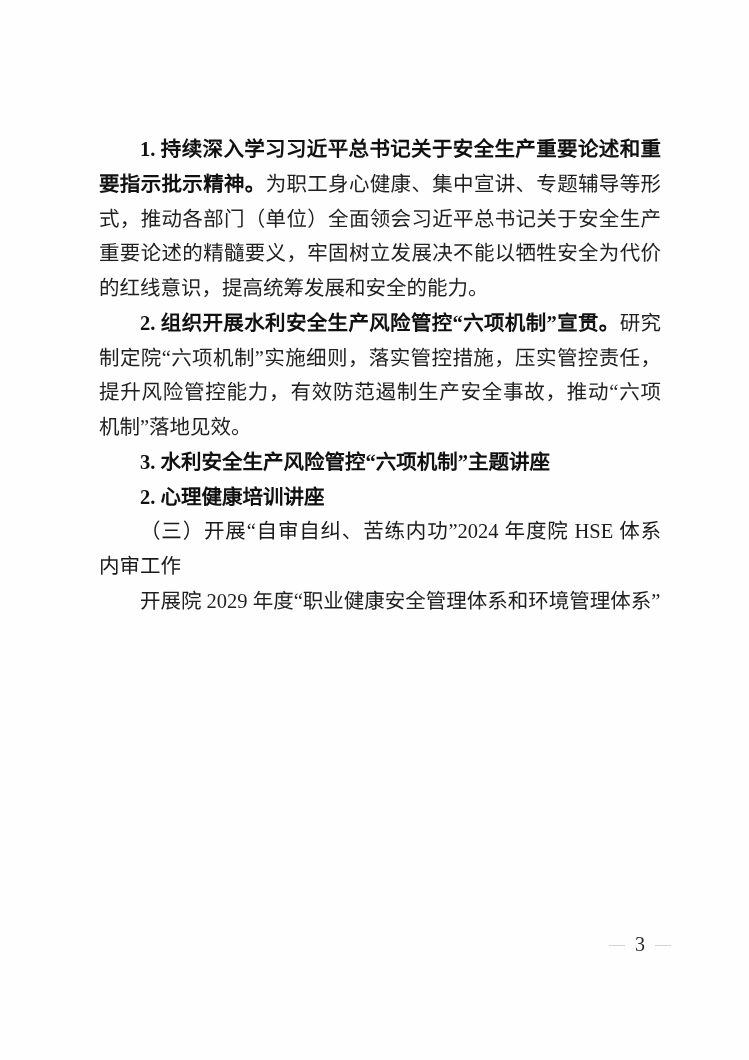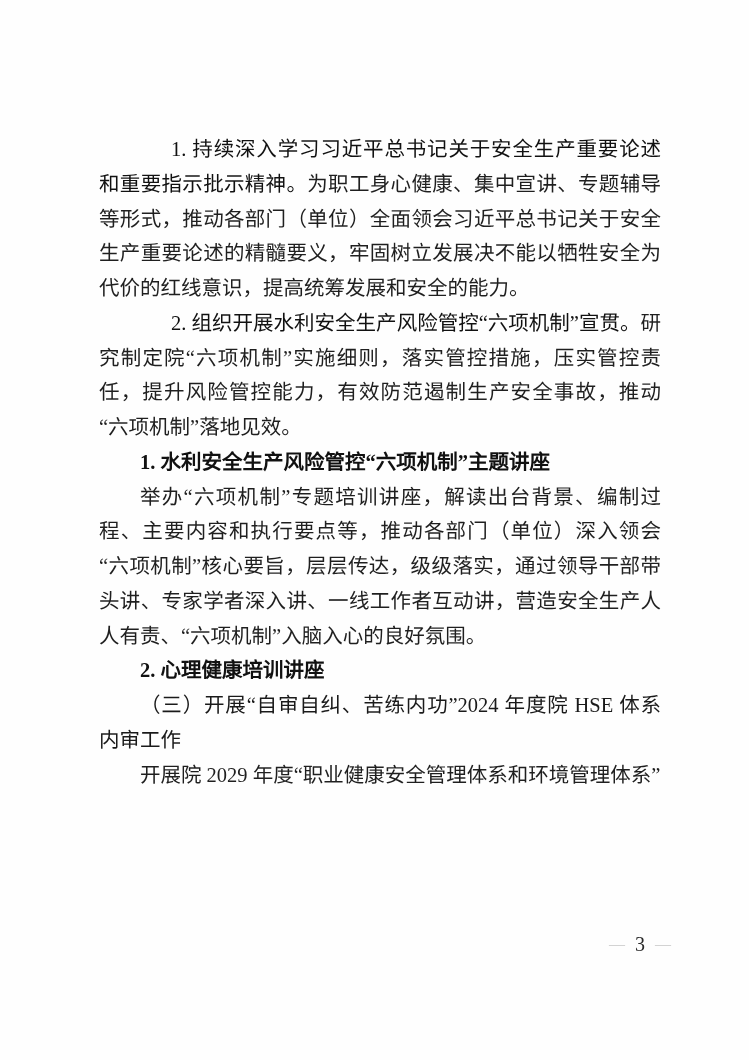--- a/index.html
+++ b/index.html
@@ -25,23 +25,22 @@
     line-height: 34.75px;
     text-align: justify;
     text-justify: inter-ideograph;
   }
   .content p {
     margin: 0;
     padding: 0;
     text-indent: 2em;
   }
   .lead-bold {
-    font-weight: normal;
+    font-weight: bold;
     color: #111111;
-    margin-left: 31px;
   }
   .heading-bold {
     font-weight: bold;
     color: #111111;
   }
   .heading-kaiti {
     color: #1a1a1a;
   }
   .page-footer {
     position: absolute;
@@ -68,23 +67,22 @@
 
 <div class="page">
 
   <div class="content">
 
     <p><span class="lead-bold">1. 持续深入学习习近平总书记关于安全生产重要论述和重要指示批示精神。</span><span>为职工身心健康、集中宣讲、专题辅导等形式，推动各部门（单位）全面领会习近平总书记关于安全生产重要论述的精髓要义，牢固树立发展决不能以牺牲安全为代价的红线意识，提高统筹发展和安全的能力。</span></p>
 
     <p><span class="lead-bold">2. 组织开展水利安全生产风险管控“六项机制”宣贯。</span><span>研究制定院“六项机制”实施细则，落实管控措施，压实管控责任，提升风险管控能力，有效防范遏制生产安全事故，推动“六项机制”落地见效。</span></p>
 
 
-    <p class="heading-bold">1. 水利安全生产风险管控“六项机制”主题讲座</p>
+    <p class="heading-bold">3. 水利安全生产风险管控“六项机制”主题讲座</p>
 
-    <p>举办“六项机制”专题培训讲座，解读出台背景、编制过程、主要内容和执行要点等，推动各部门（单位）深入领会“六项机制”核心要旨，层层传达，级级落实，通过领导干部带头讲、专家学者深入讲、一线工作者互动讲，营造安全生产人人有责、“六项机制”入脑入心的良好氛围。</p>
 
     <p class="heading-bold">2. 心理健康培训讲座</p>
 
 
     <p class="heading-kaiti">（三）开展“自审自纠、苦练内功”2024 年度院 HSE 体系内审工作</p>
 
     <p>开展院 2029 年度“职业健康安全管理体系和环境管理体系”</p>
 
   </div>
 

